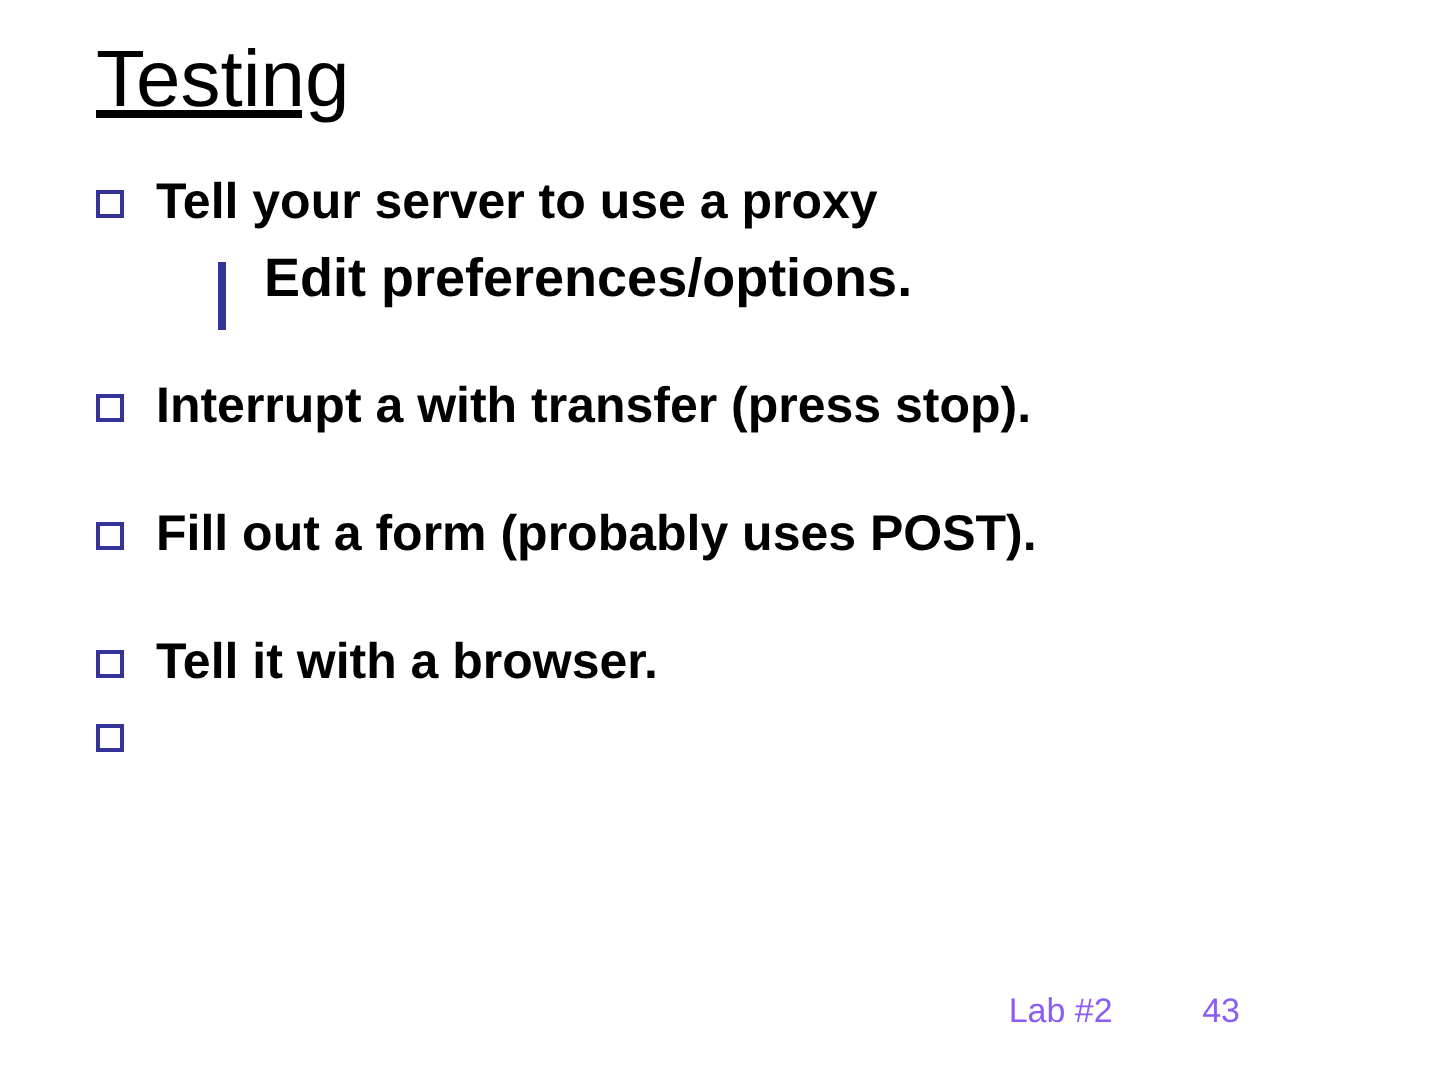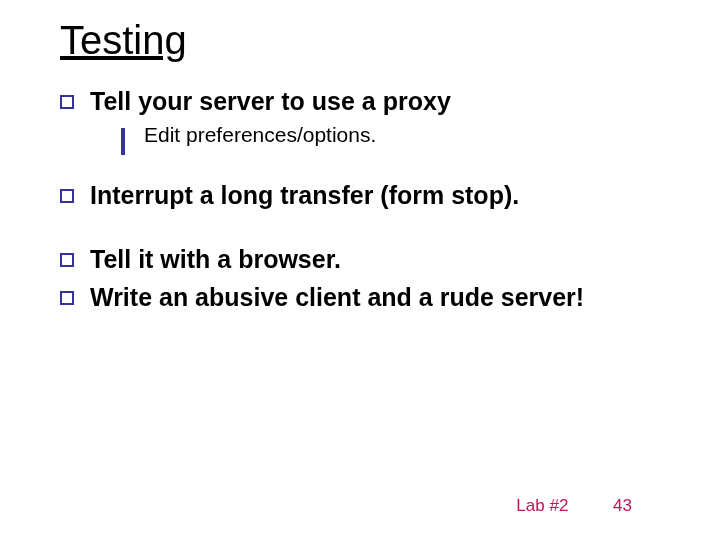--- a/index.html
+++ b/index.html
@@ -10,21 +10,20 @@
     background: #ffffff;
     font-family: "Comic Sans MS", "Comic Sans", cursive, sans-serif;
     color: #000;
   }
   .slide {
     position: relative;
     width: 652px;
     height: 540px;
     box-sizing: border-box;
     padding: 18px 30px 0 48px;
-    margin-left: 12px;
   }
   .title {
     font-size: 40px;
     text-decoration: underline;
     margin: 0 0 22px 0;
     font-weight: 400;
   }
   ul.top {
     list-style: none;
     padding: 0;
@@ -51,22 +50,22 @@
     box-sizing: border-box;
   }
   ul.sub {
     list-style: none;
     padding: 0;
     margin: 2px 0 0 30px;
   }
   ul.sub > li {
     position: relative;
     padding-left: 24px;
-    font-size: 21px;
-    font-weight: 400;
+    font-size: 27px;
+    font-weight: 700;
     line-height: 1.35;
   }
   .dia-wrap {
     position: absolute;
     left: 0;
     top: 0.35em;
     width: 16px;
     height: 16px;
   }
   .dia {
@@ -76,21 +75,21 @@
     transform: rotate(45deg);
     margin: 1px 0 0 1px;
     box-sizing: border-box;
   }
   .footer {
     position: absolute;
     bottom: 24px;
     right: 32px;
     font-size: 17px;
     font-family: Arial, Helvetica, sans-serif;
-    color: #be185d;
+    color: #8b5cf6;
   }
   .footer .lab {
     margin-right: 40px;
   }
 </style>
 </head>
 <body>
 
 <div class="slide">
   <h1 class="title">Testing</h1>
@@ -102,34 +101,34 @@
       <ul class="sub">
         <li>
           <span class="dia-wrap"><span class="dia"></span></span>
           <span>Edit preferences/options.</span>
         </li>
       </ul>
     </li>
 
     <li class="gap">
       <span class="sq"></span>
-      <span>Interrupt a long transfer (form stop).</span>
+      <span>Interrupt a with transfer (press stop).</span>
     </li>
 
     <li class="gap">
       <span class="sq"></span>
+      <span>Fill out a form (probably uses POST).</span>
     </li>
 
     <li class="gap">
       <span class="sq"></span>
       <span>Tell it with a browser.</span>
     </li>
     <li>
       <span class="sq"></span>
-      <span>Write an abusive client and a rude server!</span>
     </li>
   </ul>
 
   <div class="footer">
     <span class="lab">Lab #2</span>
     <span>43</span>
   </div>
 </div>
 
 </body></html>

